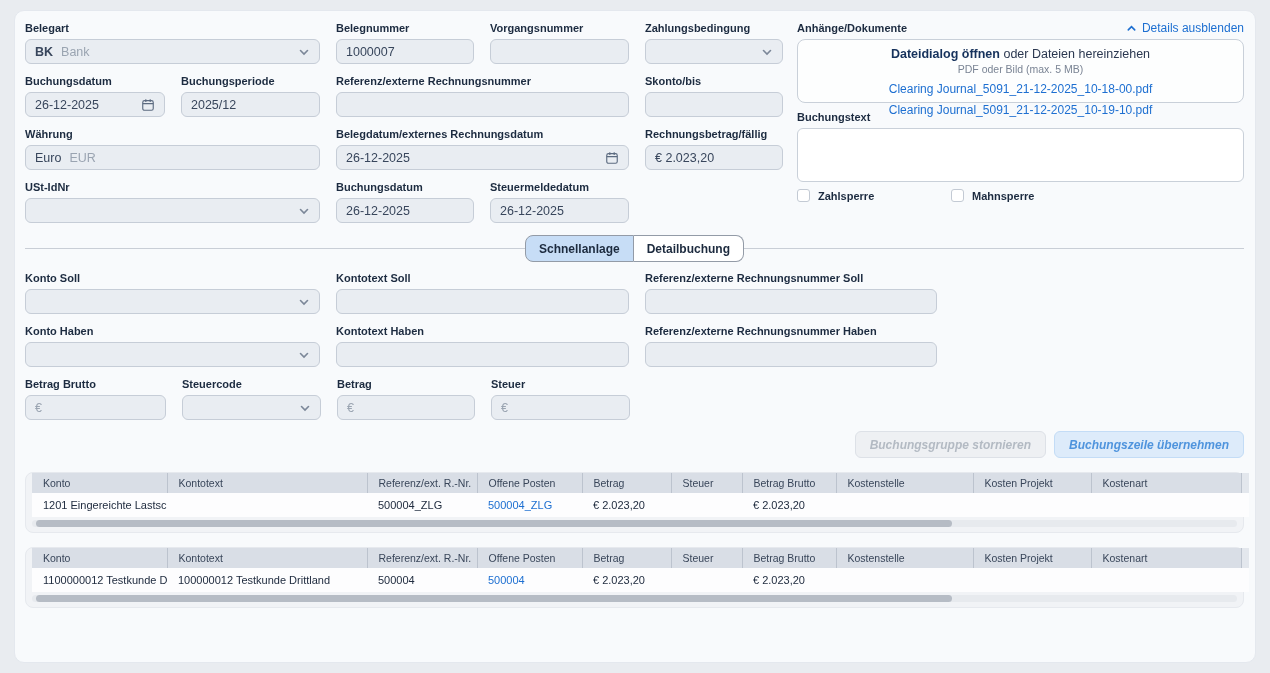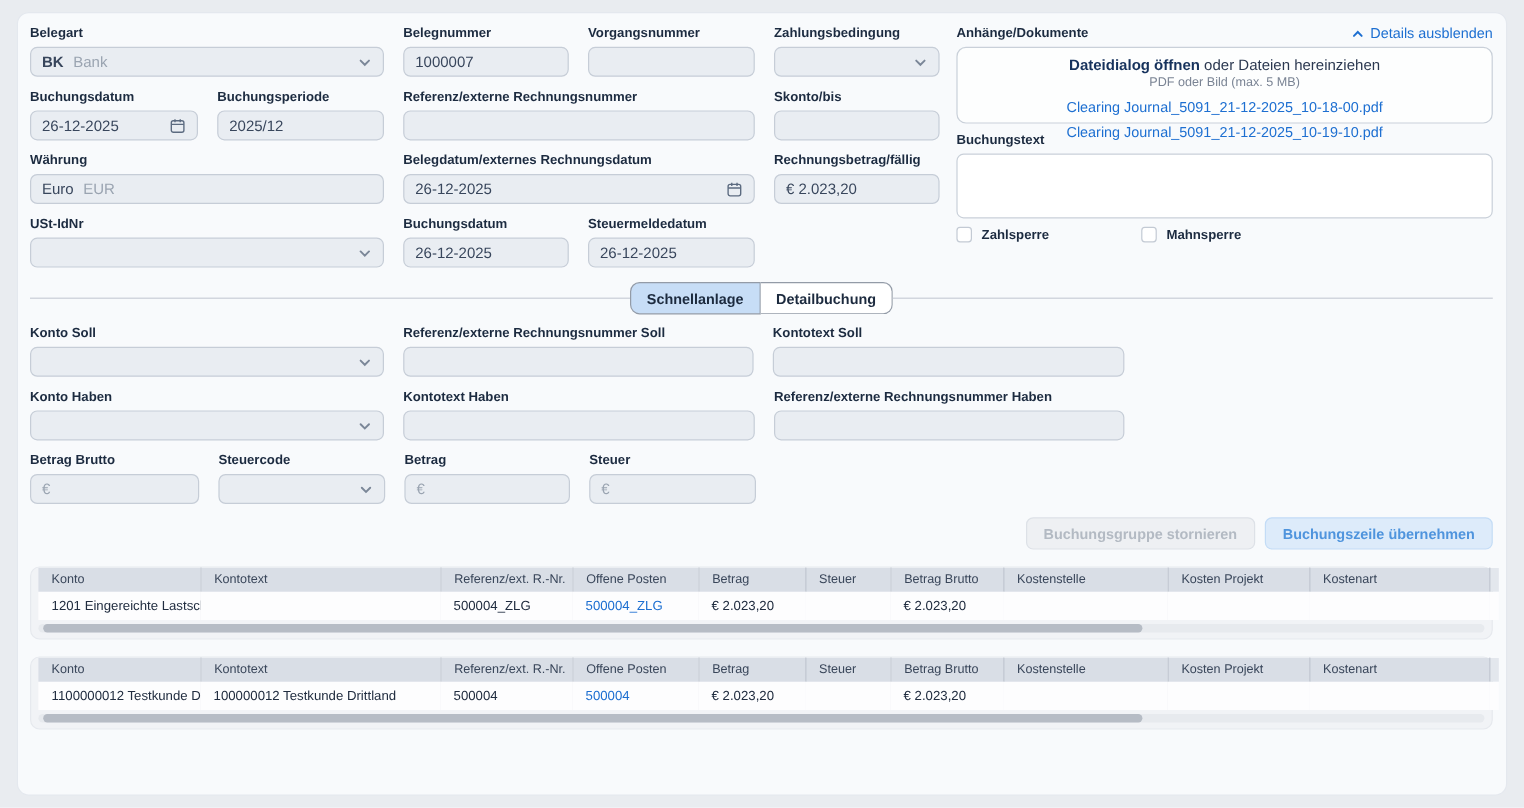--- a/index.html
+++ b/index.html
@@ -67,21 +67,21 @@
     font-size:12px; font-weight:700; color:#1c2a3e;
     border:1px solid #939ba7; background:#fff; cursor:pointer; white-space:nowrap;
   }
   .tab.active { background:#c7ddf6; border-radius:8px 0 0 8px; }
   .tab.inactive { border-left:none; border-radius:0 8px 8px 0; }
   
   .actions { display:flex; justify-content:flex-end; gap:8px; margin:2px 0 14px 0; }
   .btn {
     height:27px; padding:0 14px; border-radius:6px; font-size:12px; font-weight:700;
     font-family:"Liberation Sans", sans-serif; cursor:pointer;
-    background:#f6f8fa; border:1px solid #c6cdd7; color:#202e44;
+    background:#f6f8fa; border:1px solid #c6cdd7; color:#202e44;font-style:italic;
   }
   .btn.disabled { background:#eef0f3; border-color:#dde1e7; color:#b3bac3; cursor:default; }
   .btn.soft-blue { background:#ddebfa; border-color:#c3dcf6; color:#4f94dd; }
   
   .ledger {
     background:#f1f3f6; border:1px solid #e6e9ee; border-radius:8px;
     padding:0 6px 5px 6px; margin-bottom:14px;
   }
   .ledger-title { font-size:14px; font-weight:700; color:#454f63; padding:9px 8px 8px 8px; letter-spacing:.2px; }
   table.grid { width:100%; border-collapse:collapse; table-layout:fixed; }
@@ -268,26 +268,26 @@
         <span class="lbl">Konto Soll</span>
         <div class="ctl select">
           <span class="grow"></span>
           <span class="icon">
               <svg width="12" height="12" viewBox="0 0 12 12" fill="none" stroke="#7b8798" stroke-width="1.6" stroke-linecap="round">
                 <path d="M2.5 4.5 6 8l3.5-3.5"></path>
               </svg>
             </span>
         </div>
       </div>
+      <div class="field w293">
+        <span class="lbl">Kontotext Soll</span>
+        <input class="ctl" style="">
+      </div>
       <div class="field w292">
         <span class="lbl">Referenz/externe Rechnungsnummer Soll</span>
-        <input class="ctl" style="">
-      </div>
-      <div class="field w293">
-        <span class="lbl">Kontotext Soll</span>
         <input class="ctl" style="">
       </div>
     </div>
 
     <div class="row">
       <div class="field w295">
         <span class="lbl">Konto Haben</span>
         <div class="ctl select">
           <span class="grow"></span>
           <span class="icon">

